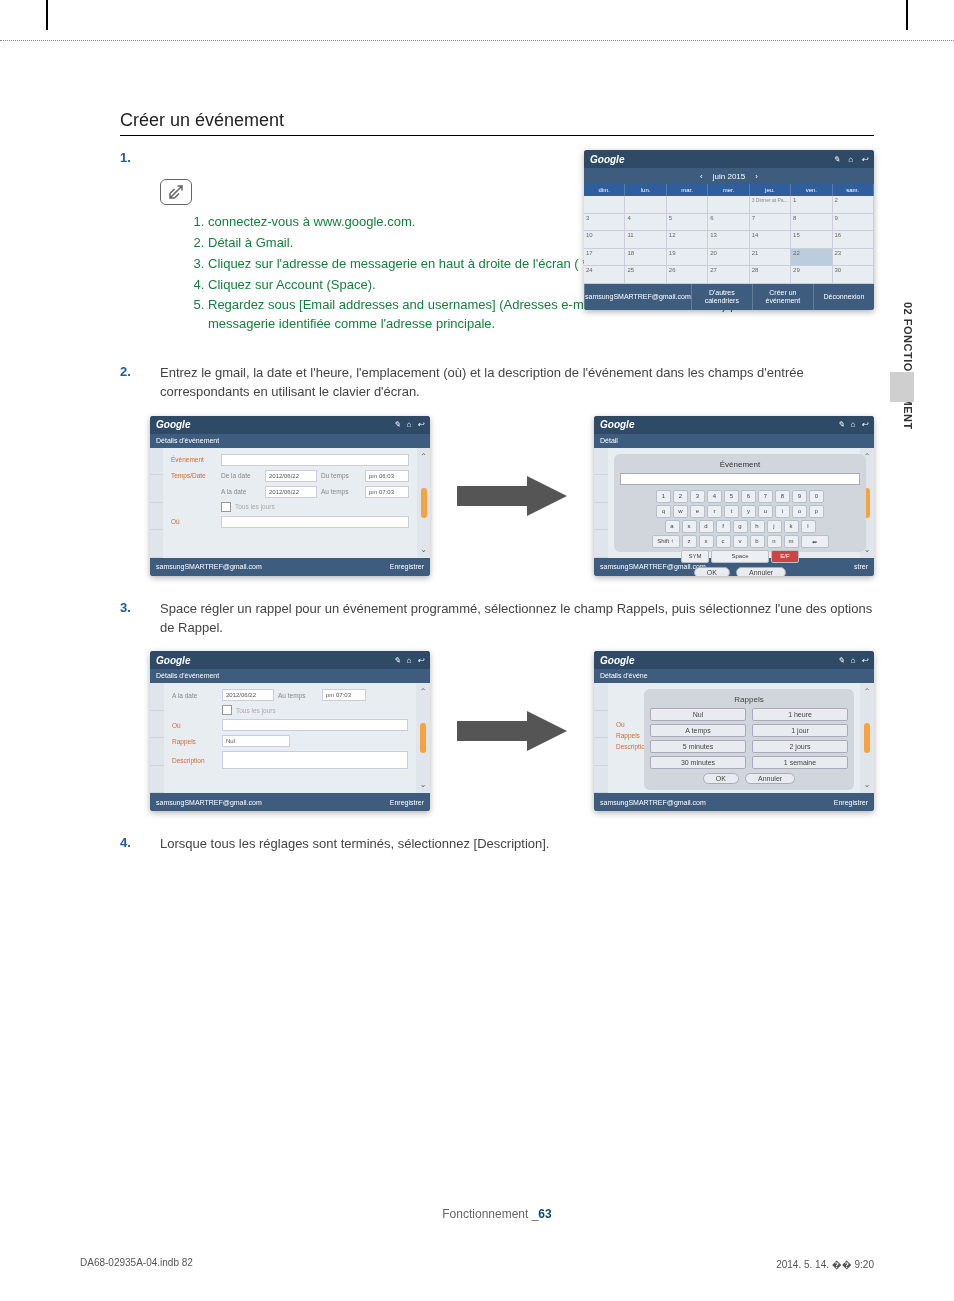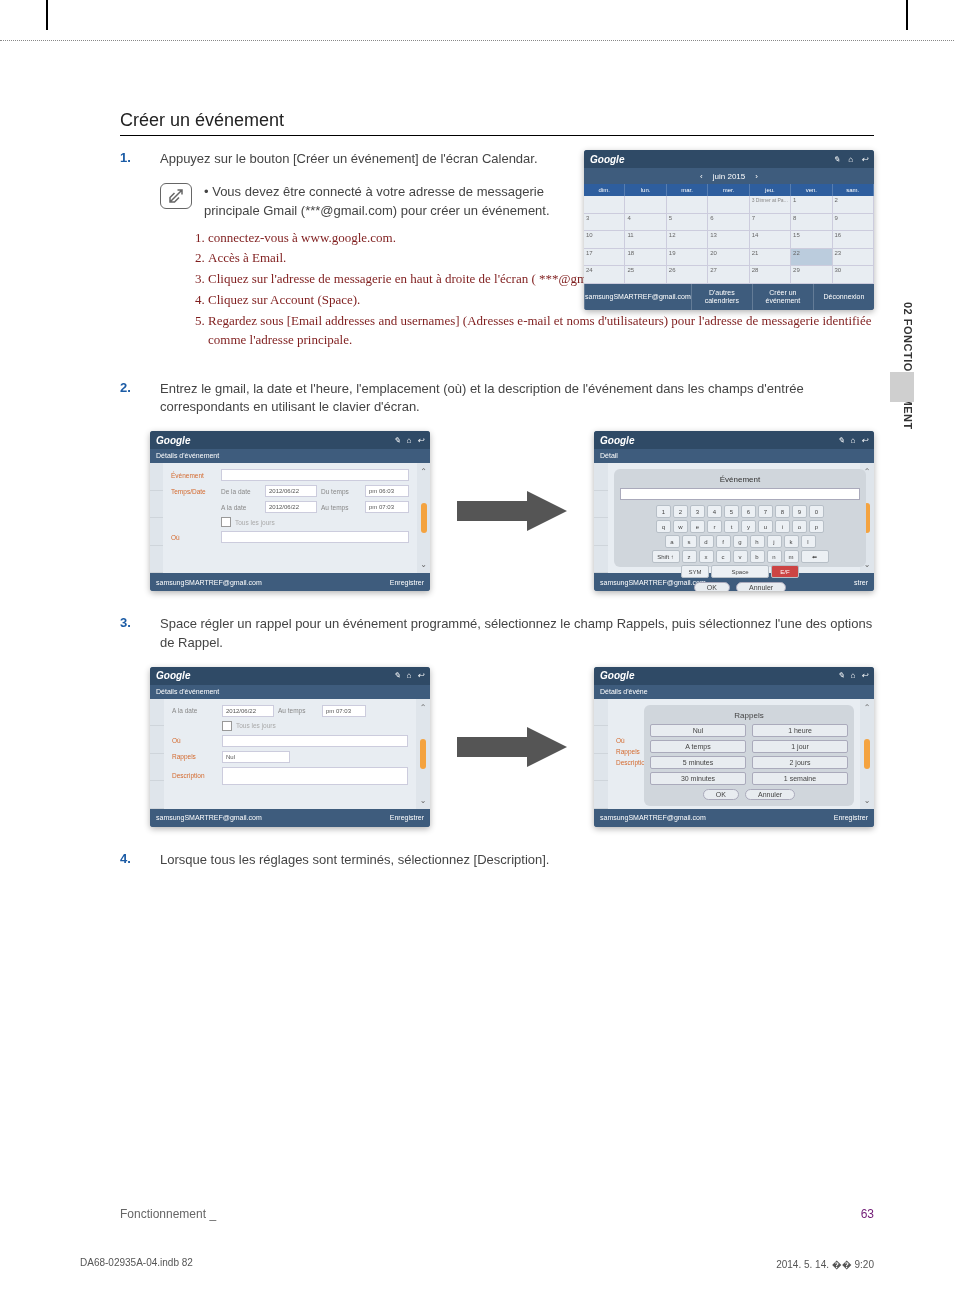--- a/index.html
+++ b/index.html
@@ -39,21 +39,21 @@
   .body { flex: 1; line-height: 1.45; color: #444; }
   .note-row { display: flex; align-items: flex-start; margin: 10px 0 8px 0; }
   .note-icon {
     width: 30px; height: 24px; border: 1.5px solid #666; border-radius: 6px;
     display: flex; align-items: center; justify-content: center; margin-left: 40px; flex-shrink:0;
   }
   .note-icon svg { width: 18px; height: 18px; }
   .note-text { margin-left: 12px; line-height: 1.45; color: #444; }
   .sub-heading { font-weight: bold; margin-top: 14px; margin-bottom: 4px; color: #222; }
   ol.sub-list { margin: 0; padding-left: 18px; }
-  ol.sub-list li { margin-bottom: 2px; line-height: 1.45; color: #7f1d1d; font-family: Liberation Serif, serif; }
+  ol.sub-list li { margin-bottom: 2px; line-height: 1.45; color: #15803d; }
   .inset { margin-left: 70px; }
 
   .cal-shot {
     position: absolute;
     top: 150px; right: 80px;
     width: 290px; height: 160px;
     background: #4a6a8a;
     border-radius: 3px;
     box-shadow: 0 2px 6px rgba(0,0,0,0.3);
     overflow: hidden;
@@ -119,24 +119,24 @@
     position: absolute;
     right: 40px; top: 300px;
     width: 24px; height: 160px;
   }
   .side-tab .gray { position:absolute; top:72px; left:0; width:24px; height:30px; background:#cfcfcf; }
   .side-tab .label-rot { writing-mode: vertical-rl; text-orientation: mixed; font-size:11px; font-weight:bold; letter-spacing:0.5px; text-align:center; width:24px; padding-top:2px; }
 
   .footer-line {
     position: absolute;
     bottom: 80px; left: 120px; right: 80px;
-    display:flex; justify-content:space-between;
+    display:flex; justify-content:center;
     font-size: 12px; color:#666;
   }
-  .footer-line .pg { font-weight: normal; color:#701a75; }
+  .footer-line .pg { font-weight: bold; color:#0c4a6e; }
   .print-footer {
     position:absolute; bottom:30px; left:80px; right:80px;
     display:flex; justify-content:space-between; font-size:10px; color:#555;
   }
 </style>
 </head>
 <body>
 
 <div class="top-crop">
   <div class="crop-mark left"></div>
@@ -227,40 +227,35 @@
       <div>samsungSMARTREF@gmail.com</div>
       <div>D'autres calendriers</div>
       <div>Créer un événement</div>
       <div>Déconnexion</div>
     </div>
   </div>
 
   <ol class="main-list">
     <li>
       <span class="num">1.</span>
-      <div class="body" style="max-width:400px">Appuyez sur le bouton [Créer un événement] de l'écran Calendar.</div>
     </li>
   </ol>
 
   <div class="note-row">
     <div class="note-icon">
       <svg viewBox="0 0 24 24">
           <path fill="none" stroke="#666" stroke-width="2" d="M4 20 L20 4 M14 4 L20 4 L20 10 M10 8 L4 14 L4 20 L10 20 L16 14"></path>
         </svg>
     </div>
-    <div class="note-text" style="max-width:360px">
-      <span>•</span>
-      <span>Vous devez être connecté à votre adresse de messagerie principale Gmail (***@gmail.com) pour créer un événement.</span>
-    </div>
   </div>
 
   <div class="inset">
     <ol class="sub-list">
       <li>connectez-vous à www.google.com.</li>
-      <li>Accès à Email.</li>
+      <li>Détail à Gmail.</li>
       <li>Cliquez sur l'adresse de messagerie en haut à droite de l'écran ( ***@gmail.com). Une fenêtre déroulante apparaît.</li>
       <li>Cliquez sur Account (Space).</li>
       <li>Regardez sous [Email addresses and usernames] (Adresses e-mail et noms d'utilisateurs) pour l'adresse de messagerie identifiée comme l'adresse principale.</li>
     </ol>
   </div>
 
   <ol class="main-list" style="margin-top:30px">
     <li>
       <span class="num">2.</span>
       <div class="body">Entrez le gmail, la date et l'heure, l'emplacement (où) et la description de l'événement dans les champs d'entrée correspondants en utilisant le clavier d'écran.</div>

